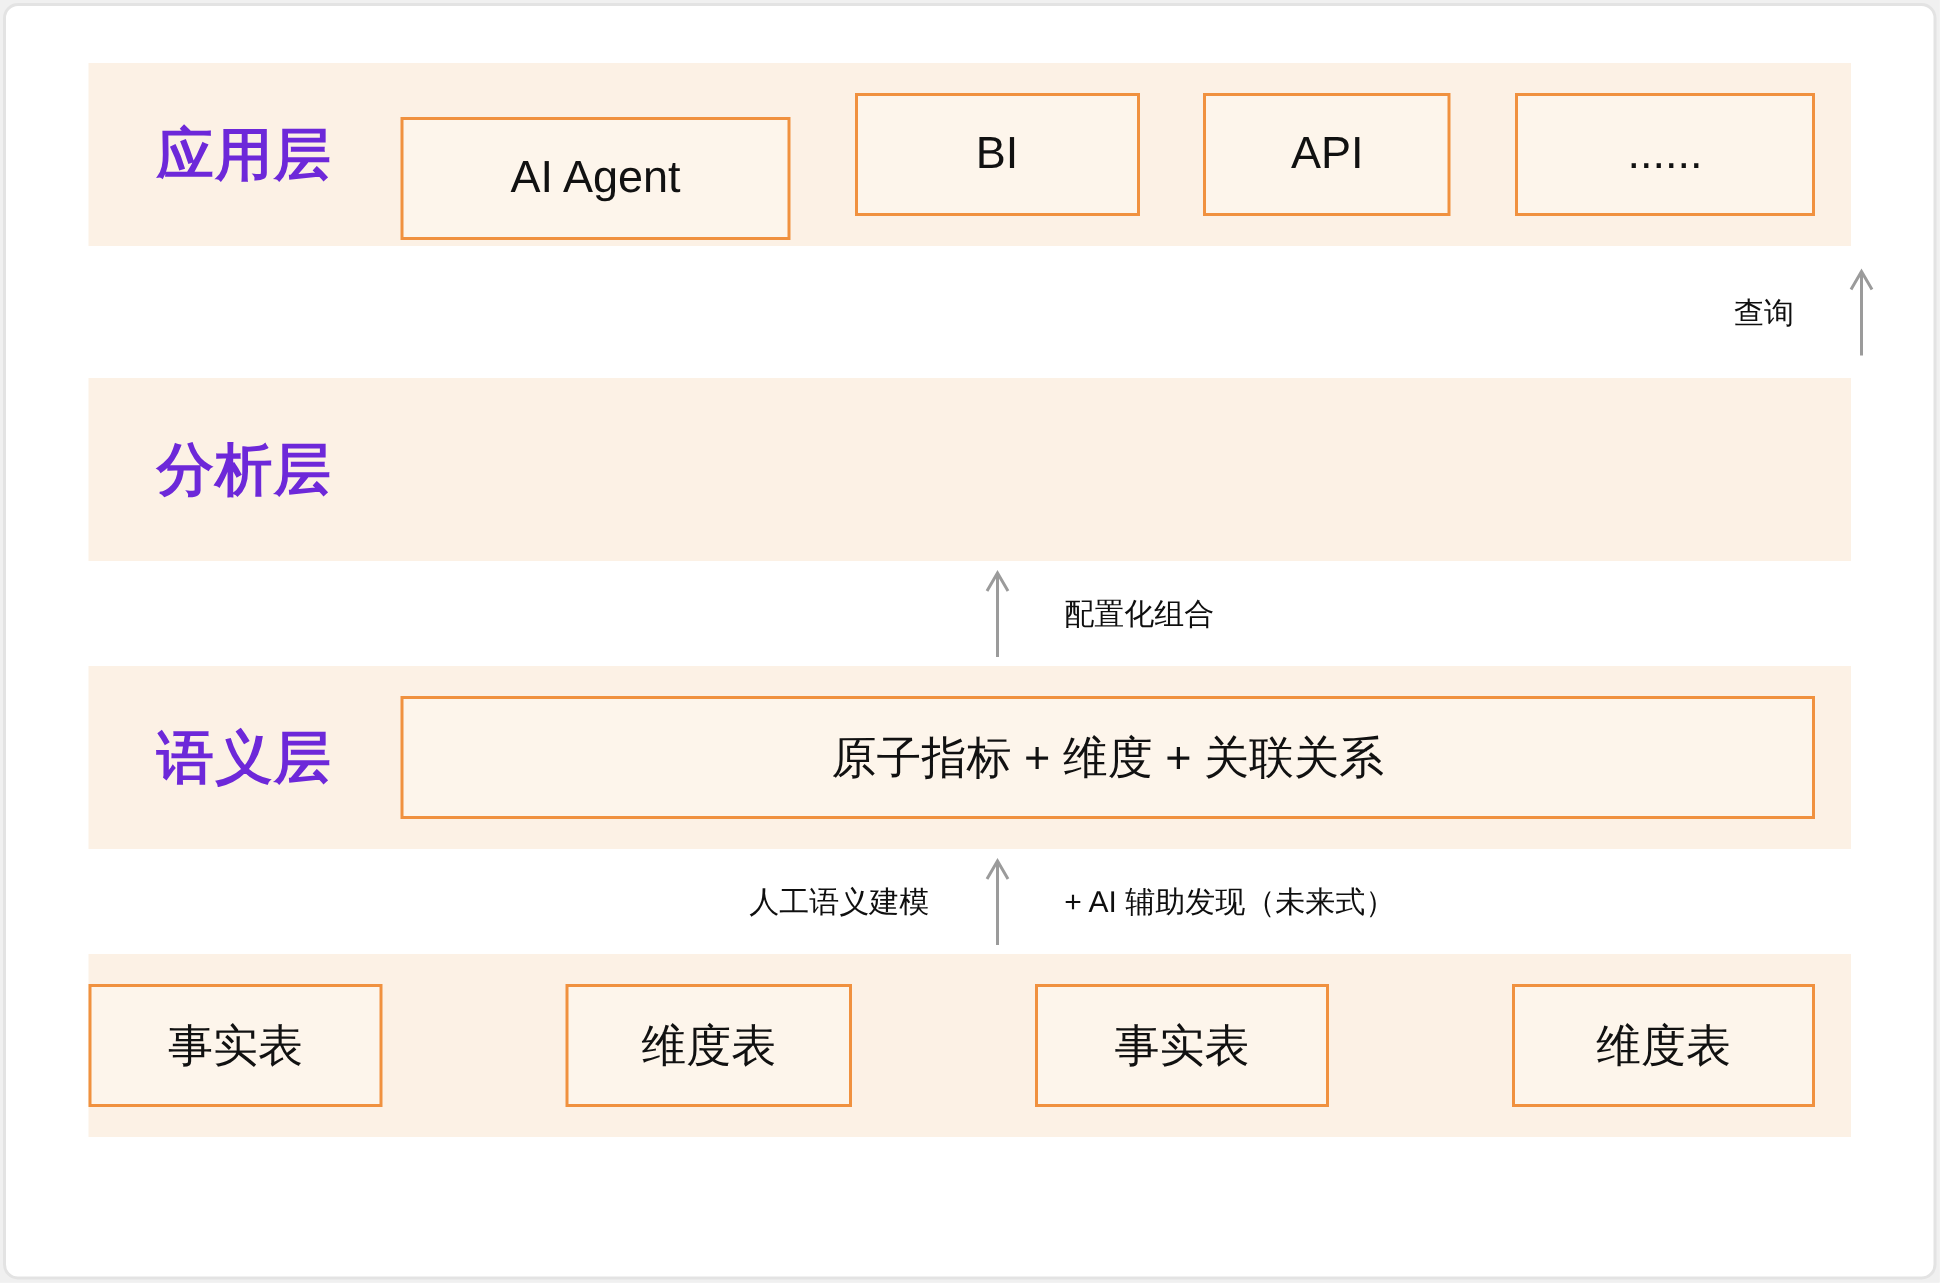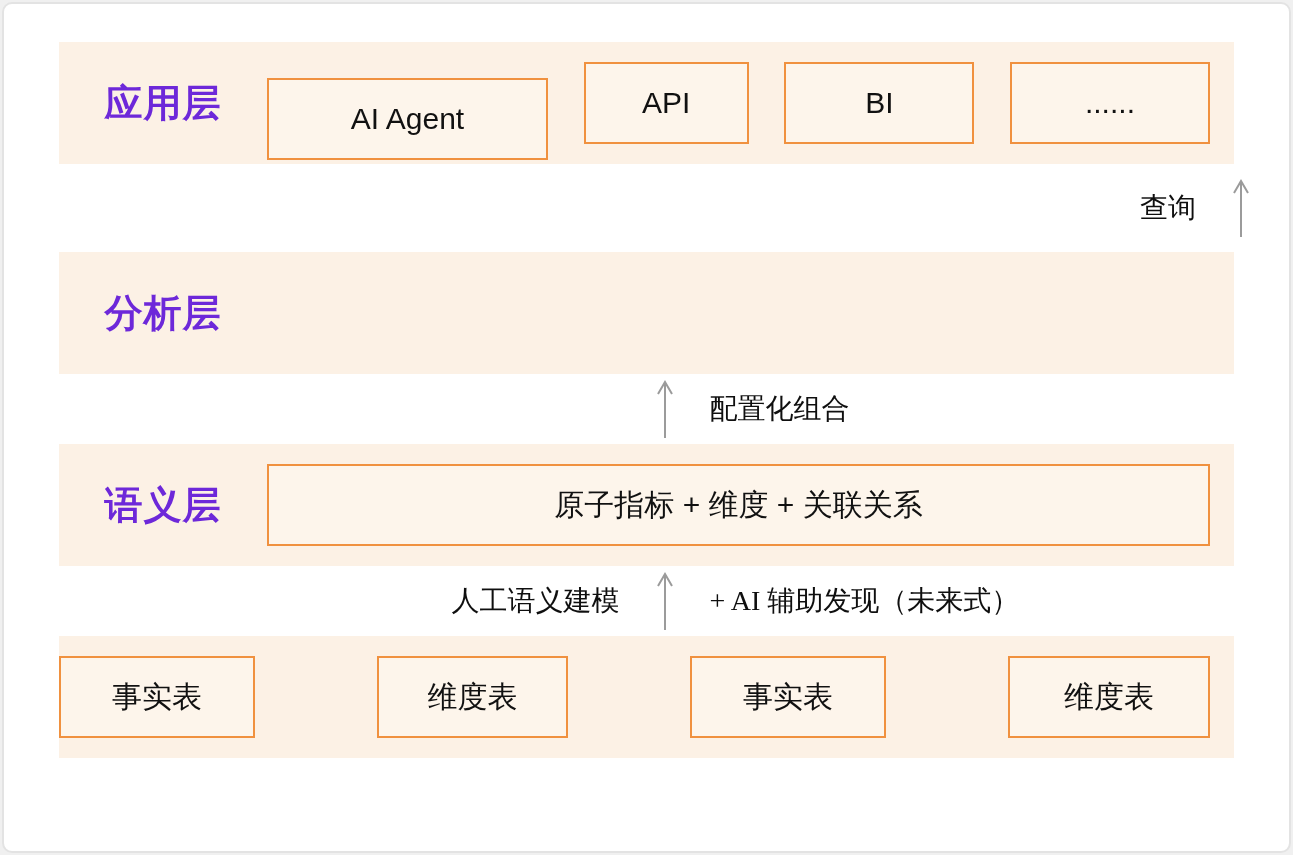--- a/index.html
+++ b/index.html
@@ -54,65 +54,64 @@
     background: #fdf5eb;
     display: flex;
     align-items: center;
     justify-content: center;
     font-size: 30px;
     font-weight: 500;
     color: #111111;
     white-space: nowrap;
   }
   .box.wide { width: 100%; }
-  .w260 { width: 281px; margin-top: 32px; }
+  .w260 { width: 260px; margin-top: 32px; }
   .w190 { width: 190px; }
   .w165 { width: 165px; }
   .w200 { width: 200px; }
   .w196 { width: 196px; }
   .w191 { width: 191px; }
   .w202 { width: 202px; }
   
   .arrow-row {
     display: flex;
     align-items: center;
     justify-content: center;
     transform: translateX(18px);
   }
   .h88 { height: 88px; }
   .h96 { height: 70px; }
   .arrow-side {
     flex: 1;
-    font-size: 28px;
+    font-size: 20px;
     font-weight: 500;
     color: #0f0f0f;
     white-space: nowrap;
-    font-family: Liberation Serif, serif;
   }
   .arrow-side.left  { text-align: right; padding-right: 34px; }
   .arrow-side.right { text-align: left;  padding-left: 34px; }
   .up-arrow { flex: 0 0 22px; display: block; }
   .up-arrow line, .up-arrow polyline {
     stroke: #9b9b9b;
     stroke-width: 2;
     fill: none;
   }
 </style>
 </head>
 <body>
 
 <div class="stage">
   <div class="card">
 
     <div class="band">
       <div class="band-label">应用层</div>
       <div class="band-content">
         <div class="box w260">AI Agent</div>
+        <div class="box w190">BI</div>
         <div class="box w165">API</div>
-        <div class="box w190">BI</div>
         <div class="box w200">......</div>
       </div>
     </div>
 
     <div class="arrow-row h88">
       <div class="arrow-side left">查询</div>
       <svg class="up-arrow" width="22" height="62" viewBox="0 0 22 62">
         <line x1="11" y1="60" x2="11" y2="5"></line>
         <polyline points="4,16 11,4 18,16"></polyline>
       </svg>

